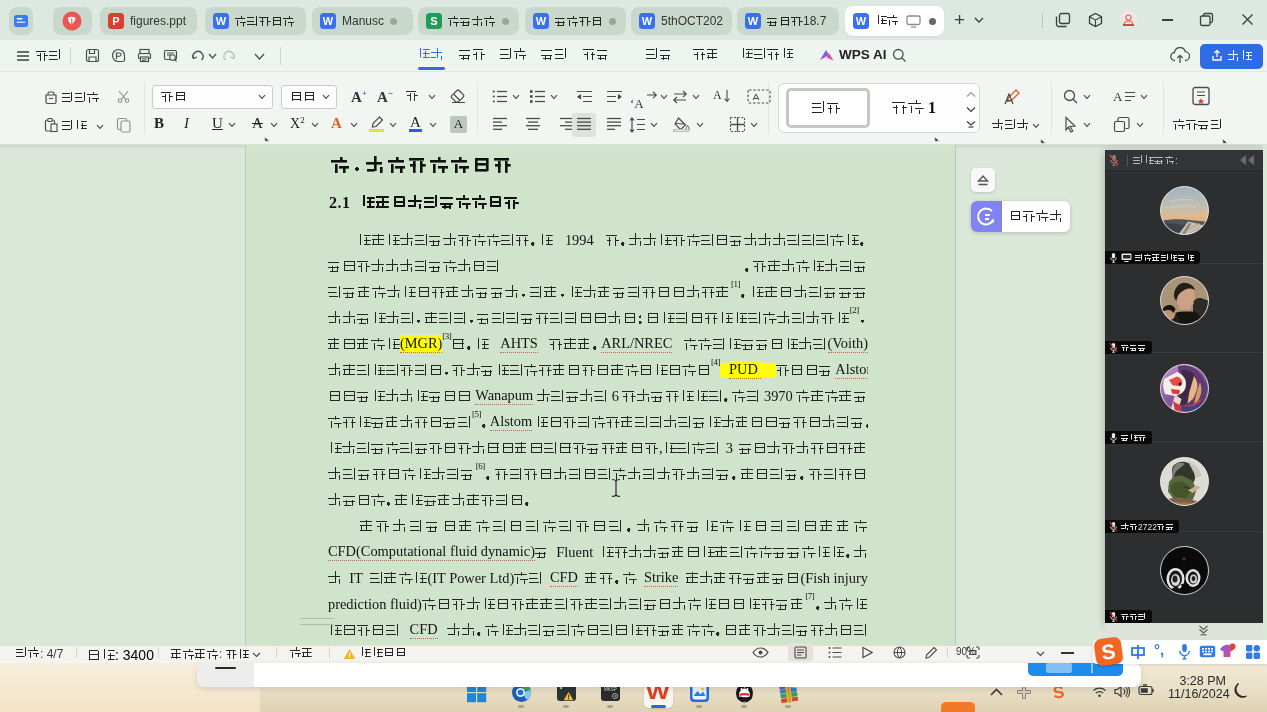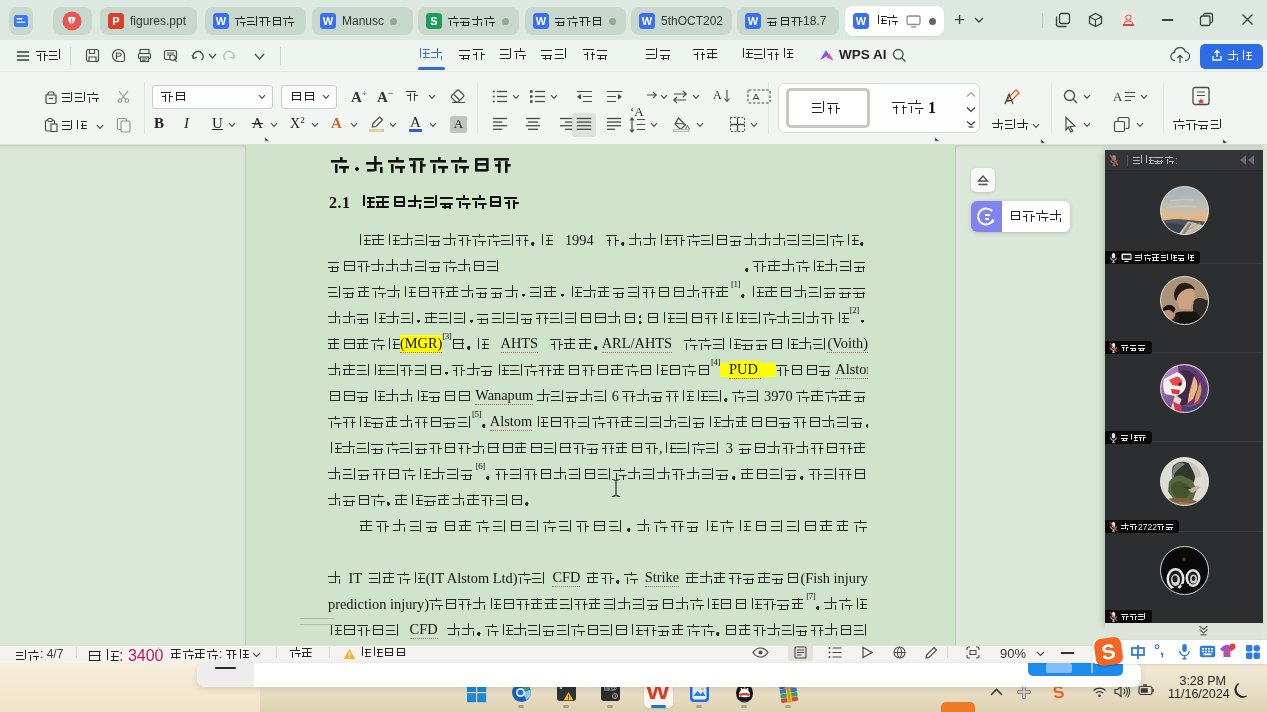--- a/index.html
+++ b/index.html
@@ -336,21 +336,21 @@
     <path d="M1 1.2l3 3.2 3-3.2" stroke="#4a4a4a" stroke-width="1.1" fill="none"></path>
   </svg>
 <svg class="ab" style="left:576px;top:89px" width="17" height="16" viewBox="0 0 17 16">
     <path d="M1 2.5h15M7 7.5h9M7 12.5h9M4.5 5.5v4.5M4.5 7.8L1.5 7.8" stroke="#4a4a4a" stroke-width="1.2"></path>
     <path d="M4 5.5L1.2 7.8 4 10z" fill="#4a4a4a"></path>
   </svg>
 <svg class="ab" style="left:606px;top:89px" width="17" height="16" viewBox="0 0 17 16">
     <path d="M1 2.5h15M1 7.5h9M1 12.5h9M12.5 5.5v4.5" stroke="#4a4a4a" stroke-width="1.2"></path>
     <path d="M13 5.5l2.8 2.3L13 10z" fill="#4a4a4a"></path>
   </svg>
-<div class="ab" style="left:630px;top:104px;font-size:13px;color:#333;font-family:'Liberation Serif'">ʻA</div>
+<div class="ab" style="left:630px;top:96px;font-size:13px;color:#333;font-family:'Liberation Serif'">ʻA</div>
 <svg class="ab" style="left:646px;top:90px" width="12" height="10" viewBox="0 0 12 10">
     <path d="M1 5h9M7 2l3.3 3L7 8.2" fill="none" stroke="#4a4a4a" stroke-width="1.1"></path>
   </svg>
 <svg class="ab" style="left:660px;top:94px" width="8" height="6" viewBox="0 0 8 6">
     <path d="M1 1.2l3 3.2 3-3.2" stroke="#4a4a4a" stroke-width="1.1" fill="none"></path>
   </svg>
 <svg class="ab" style="left:671px;top:89px" width="18" height="16" viewBox="0 0 18 16">
     <path d="M3 5h12M12 2l3.2 3L12 8.2M15 11H3M6 8l-3.2 3L6 14.2" fill="none" stroke="#4a4a4a" stroke-width="1.2"></path>
   </svg>
 <svg class="ab" style="left:692px;top:94px" width="8" height="6" viewBox="0 0 8 6">
@@ -646,21 +646,21 @@
         <i class="g1"></i>
         <i class="pc"></i>
         <i class="g4"></i>
         <em class="gp"></em>
         <span class="w sq">AHTS</span>
         <em class="gp"></em>
         <i class="g6"></i>
         <i class="g0"></i>
         <i class="g0"></i>
         <i class="pc"></i>
-        <span class="w sq">ARL/AHTS</span>
+        <span class="w sq">ARL/NREC</span>
         <em class="gp"></em>
         <i class="g5"></i>
         <i class="g5"></i>
         <i class="g7"></i>
         <i class="g4"></i>
         <i class="g3"></i>
         <i class="g3"></i>
         <i class="g1"></i>
         <i class="g4"></i>
         <i class="g2"></i>
@@ -913,30 +913,56 @@
         <i class="g5"></i>
         <i class="g4"></i>
         <i class="g1"></i>
         <i class="g7"></i>
         <i class="g7"></i>
         <i class="g1"></i>
         <i class="g0"></i>
         <i class="g0"></i>
         <i class="g5"></i>
       </div>
+      <div class="jline gap ab" style="left:328px;top:539px;width:540px">
+        <span class="w sq">CFD(Computational fluid dynamic)</span>
+        <i class="g3"></i>
+        <em class="gp"></em>
+        <span class="w">Fluent</span>
+        <em class="gp"></em>
+        <i class="g4"></i>
+        <i class="g6"></i>
+        <i class="g2"></i>
+        <i class="g2"></i>
+        <i class="g3"></i>
+        <i class="g0"></i>
+        <i class="g1"></i>
+        <i class="g4"></i>
+        <i class="g0"></i>
+        <i class="g7"></i>
+        <i class="g5"></i>
+        <i class="g5"></i>
+        <i class="g3"></i>
+        <i class="g3"></i>
+        <i class="g5"></i>
+        <i class="g4"></i>
+        <i class="g4"></i>
+        <i class="pc"></i>
+        <i class="g2"></i>
+      </div>
       <div class="jline gap ab" style="left:328px;top:565px;width:540px">
         <i class="g2"></i>
         <em class="gp"></em>
         <span class="w">IT</span>
         <em class="gp"></em>
         <i class="g7"></i>
         <i class="g0"></i>
         <i class="g5"></i>
         <i class="g4"></i>
-        <span class="w">(IT Alstom Ltd)</span>
+        <span class="w">(IT Power Ltd)</span>
         <i class="g5"></i>
         <i class="g7"></i>
         <em class="gp"></em>
         <span class="w sq">CFD</span>
         <em class="gp"></em>
         <i class="g0"></i>
         <i class="g6"></i>
         <i class="pc"></i>
         <i class="g5"></i>
         <em class="gp"></em>
@@ -946,21 +972,21 @@
         <i class="g2"></i>
         <i class="g0"></i>
         <i class="g6"></i>
         <i class="g3"></i>
         <i class="g0"></i>
         <i class="g3"></i>
         <i class="g1"></i>
         <span class="w">(Fish injury</span>
       </div>
       <div class="jline ab" style="left:328px;top:591px;width:540px">
-        <span class="w">prediction injury)</span>
+        <span class="w">prediction fluid)</span>
         <i class="g5"></i>
         <i class="g1"></i>
         <i class="g6"></i>
         <i class="g2"></i>
         <i class="g4"></i>
         <i class="g1"></i>
         <i class="g6"></i>
         <i class="g0"></i>
         <i class="g0"></i>
         <i class="g7"></i>
@@ -1248,26 +1274,26 @@
       <i class="g7"></i>
     </span>
   </div>
 <div class="ab" style="left:1105px;top:623px;width:162px;height:18px;background:#dde3da"></div>
 <svg class="ab" style="left:1197px;top:625px" width="13" height="11" viewBox="0 0 13 11">
     <path d="M2.5 1l4 3.5L10.5 1M2.5 4.5l4 3.5 4-3.5" stroke="#5a5f5a" stroke-width="1.2" fill="none"></path>
     <path d="M3.5 9.8h6" stroke="#5a5f5a" stroke-width="1.2"></path>
   </svg>
 <div class="ab" style="left:1263px;top:145px;width:4px;height:496px;background:#dbe7d8"></div>
 <div class="ab" style="left:0;top:645px;width:1267px;height:18px;background:#f4f3ef;border-top:1px solid #e2dfd8;display:flex;align-items:center;font-size:12px;color:#3a3a3a"></div>
-<div class="ab" style="left:16px;top:647px;font-size:12px;color:#3a3a3a;display:flex;align-items:flex-end">
+<div class="ab" style="left:16px;top:647px;font-size:12px;color:#3a3a3a;display:flex;align-items:flex-start">
     <i class="g7"></i>
     <i class="g5"></i>
     <span class="w">: 4/7</span>
   </div>
-<div class="ab" style="left:87px;top:647px;font-size:16px;color:#be185d;display:flex;align-items:center">
+<div class="ab" style="left:87px;top:647px;font-size:14px;color:#000000;display:flex;align-items:center">
     <i class="g1"></i>
     <i class="g4"></i>
     <span class="w">: 3400</span>
   </div>
 <div class="ab" style="left:171px;top:647px;font-size:12px;color:#3a3a3a;display:flex;align-items:center">
     <i class="g0"></i>
     <i class="g5"></i>
     <i class="g0"></i>
     <i class="g5"></i>
     <span class="w">: </span>
@@ -1319,21 +1345,21 @@
     <path d="M1 6.5h11M6.5 1a8 8 0 0 1 0 11M6.5 1a8 8 0 0 0 0 11" stroke="#4a4a4a" stroke-width="1" fill="none"></path>
   </svg>
 <svg class="ab" style="left:925px;top:646px" width="13" height="13" viewBox="0 0 13 13">
     <path d="M9 1.5l2.5 2.5L4 11.5l-3 .5.5-3z" fill="none" stroke="#4a4a4a" stroke-width="1.1"></path>
   </svg>
 <div class="ab" style="left:947px;top:647px;width:1px;height:11px;background:#d8d5cd"></div>
 <svg class="ab" style="left:966px;top:646px" width="14" height="13" viewBox="0 0 14 13">
     <path d="M1 4V2.5A1.5 1.5 0 0 1 2.5 1H4M10 1h1.5A1.5 1.5 0 0 1 13 2.5V4M13 9v1.5a1.5 1.5 0 0 1-1.5 1.5H10M4 12H2.5A1.5 1.5 0 0 1 1 10.5V9" fill="none" stroke="#4a4a4a" stroke-width="1.2"></path>
     <rect x="4" y="4.5" width="6" height="4" fill="none" stroke="#4a4a4a" stroke-width="1"></rect>
   </svg>
-<div class="ab" style="left:1000px;top:646px;font-size:13px;color:#333">90%</div>
+<div class="ab" style="left:956px;top:646px;font-size:10px;color:#333">90%</div>
 <svg class="ab" style="left:1036px;top:651px" width="9" height="6" viewBox="0 0 9 6">
     <path d="M1 1l3.5 3.5L8 1" stroke="#4a4a4a" stroke-width="1.2" fill="none"></path>
   </svg>
 <div class="ab" style="left:1061px;top:652px;width:13px;height:2px;background:#333"></div>
 <div class="ab" style="left:0;top:663px;width:1267px;height:49px;background:linear-gradient(180deg,#f2ead6 0%,#e9dfc6 55%,#dfd2b4 100%)"></div>
 <div class="ab" style="left:0;top:663px;width:260px;height:49px;background:linear-gradient(180deg,#f7eedb,#f3e2c8)"></div>
 <svg class="ab" style="left:466px;top:682px" width="21" height="21" viewBox="0 0 21 21">
     <g fill="#1f87d4">
       <rect x="1" y="1" width="9" height="9"></rect>
       <rect x="11.2" y="1" width="9" height="9"></rect>

